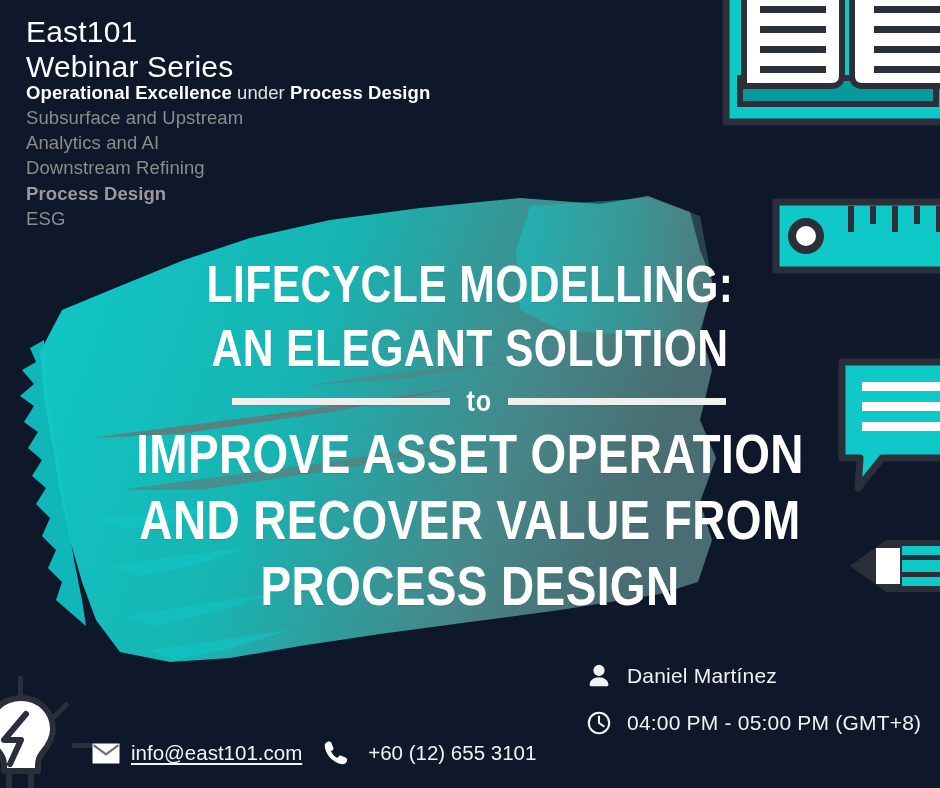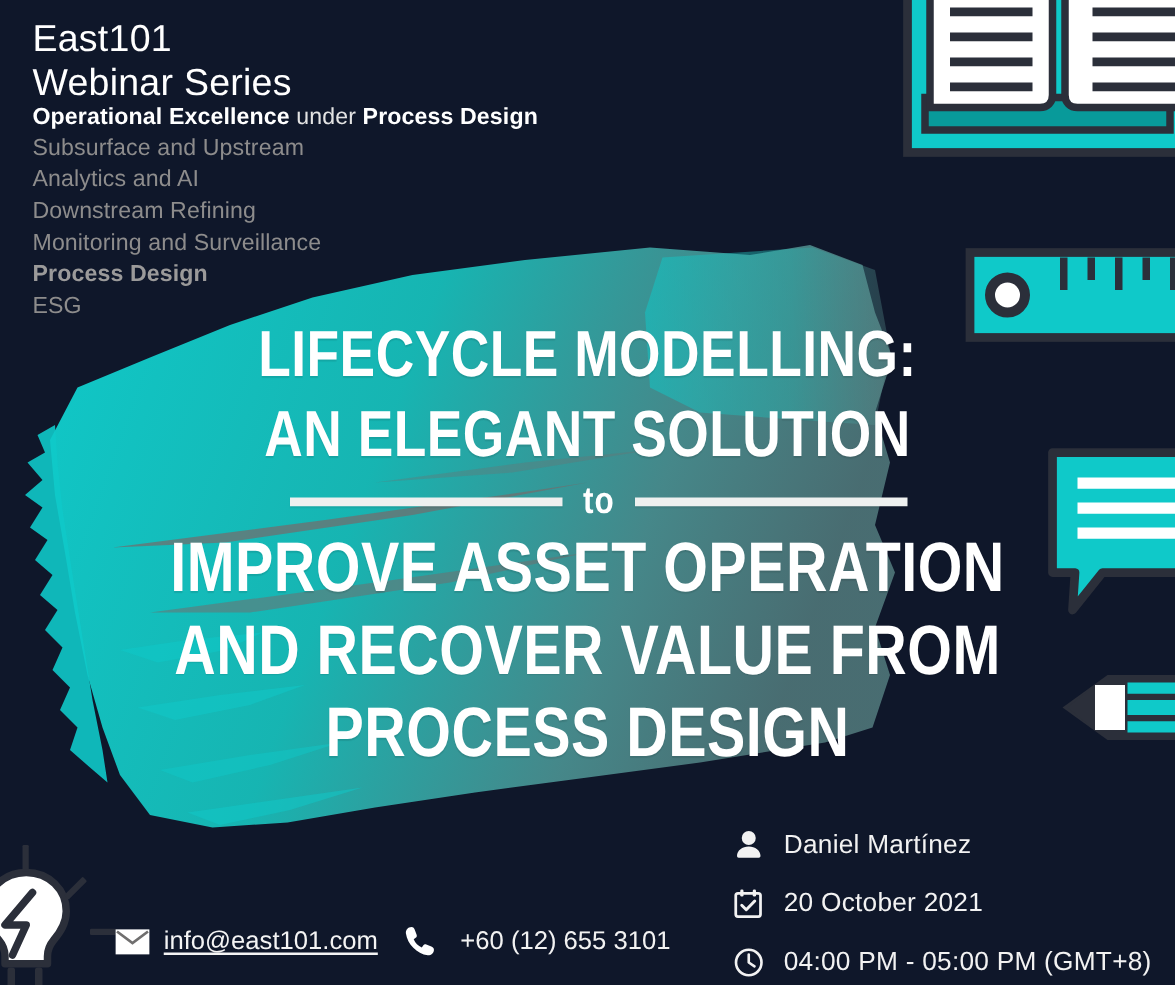--- a/index.html
+++ b/index.html
@@ -235,21 +235,20 @@
   <div class="header">
     <div class="brand-line">East101</div>
     <div class="brand-line">Webinar Series</div>
   </div>
 
   <div class="topics">
     <div class="topic-head"><b>Operational Excellence</b><span class="mid"> under </span><b>Process Design</b></div>
     <div class="topic">Subsurface and Upstream</div>
     <div class="topic">Analytics and AI</div>
     <div class="topic">Downstream Refining</div>
-    <div class="topic">Monitoring and Surveillance</div>
     <div class="topic active">Process Design</div>
     <div class="topic">ESG</div>
   </div>
 
   <div class="title-block">
     <div class="tline t1">Lifecycle Modelling:</div>
     <div class="tline t2">An Elegant Solution</div>
 
     <div class="to-row">
       <div class="rule"></div>
@@ -267,31 +266,20 @@
     <div class="meta-row">
       <span class="meta-ico">
         <svg width="22" height="24" viewBox="0 0 22 24">
           <circle cx="11" cy="6.4" r="5.6" fill="#f2f2f2"></circle>
           <path d="M11 13.2c-5.2 0-9.4 3.3-9.4 7.4 0 1 .5 1.6 1.4 1.6h16c.9 0 1.4-.6 1.4-1.6 0-4.1-4.2-7.4-9.4-7.4z" fill="#f2f2f2"></path>
         </svg>
       </span>
       <span>Daniel Martínez</span>
     </div>
 
-    <div class="meta-row">
-      <span class="meta-ico">
-        <svg width="23" height="24" viewBox="0 0 23 24">
-          <rect x="1.6" y="3.6" width="19.8" height="18.6" rx="1.8" fill="none" stroke="#f2f2f2" stroke-width="2.2"></rect>
-          <rect x="5.2" y="0.6" width="2.6" height="5.6" rx="1.1" fill="#f2f2f2"></rect>
-          <rect x="15.2" y="0.6" width="2.6" height="5.6" rx="1.1" fill="#f2f2f2"></rect>
-          <path d="M6.4 13.2l3.6 3.6 6.8-7" fill="none" stroke="#f2f2f2" stroke-width="2.4" stroke-linecap="round" stroke-linejoin="round"></path>
-        </svg>
-      </span>
-      <span>20 October 2021</span>
-    </div>
 
     <div class="meta-row">
       <span class="meta-ico">
         <svg width="24" height="24" viewBox="0 0 24 24">
           <circle cx="12" cy="12" r="10.2" fill="none" stroke="#f2f2f2" stroke-width="2.1"></circle>
           <path d="M12 5.6V12l4.6 3.1" fill="none" stroke="#f2f2f2" stroke-width="2.1" stroke-linecap="round" stroke-linejoin="round"></path>
         </svg>
       </span>
       <span>04:00 PM - 05:00 PM (GMT+8)</span>
     </div>

